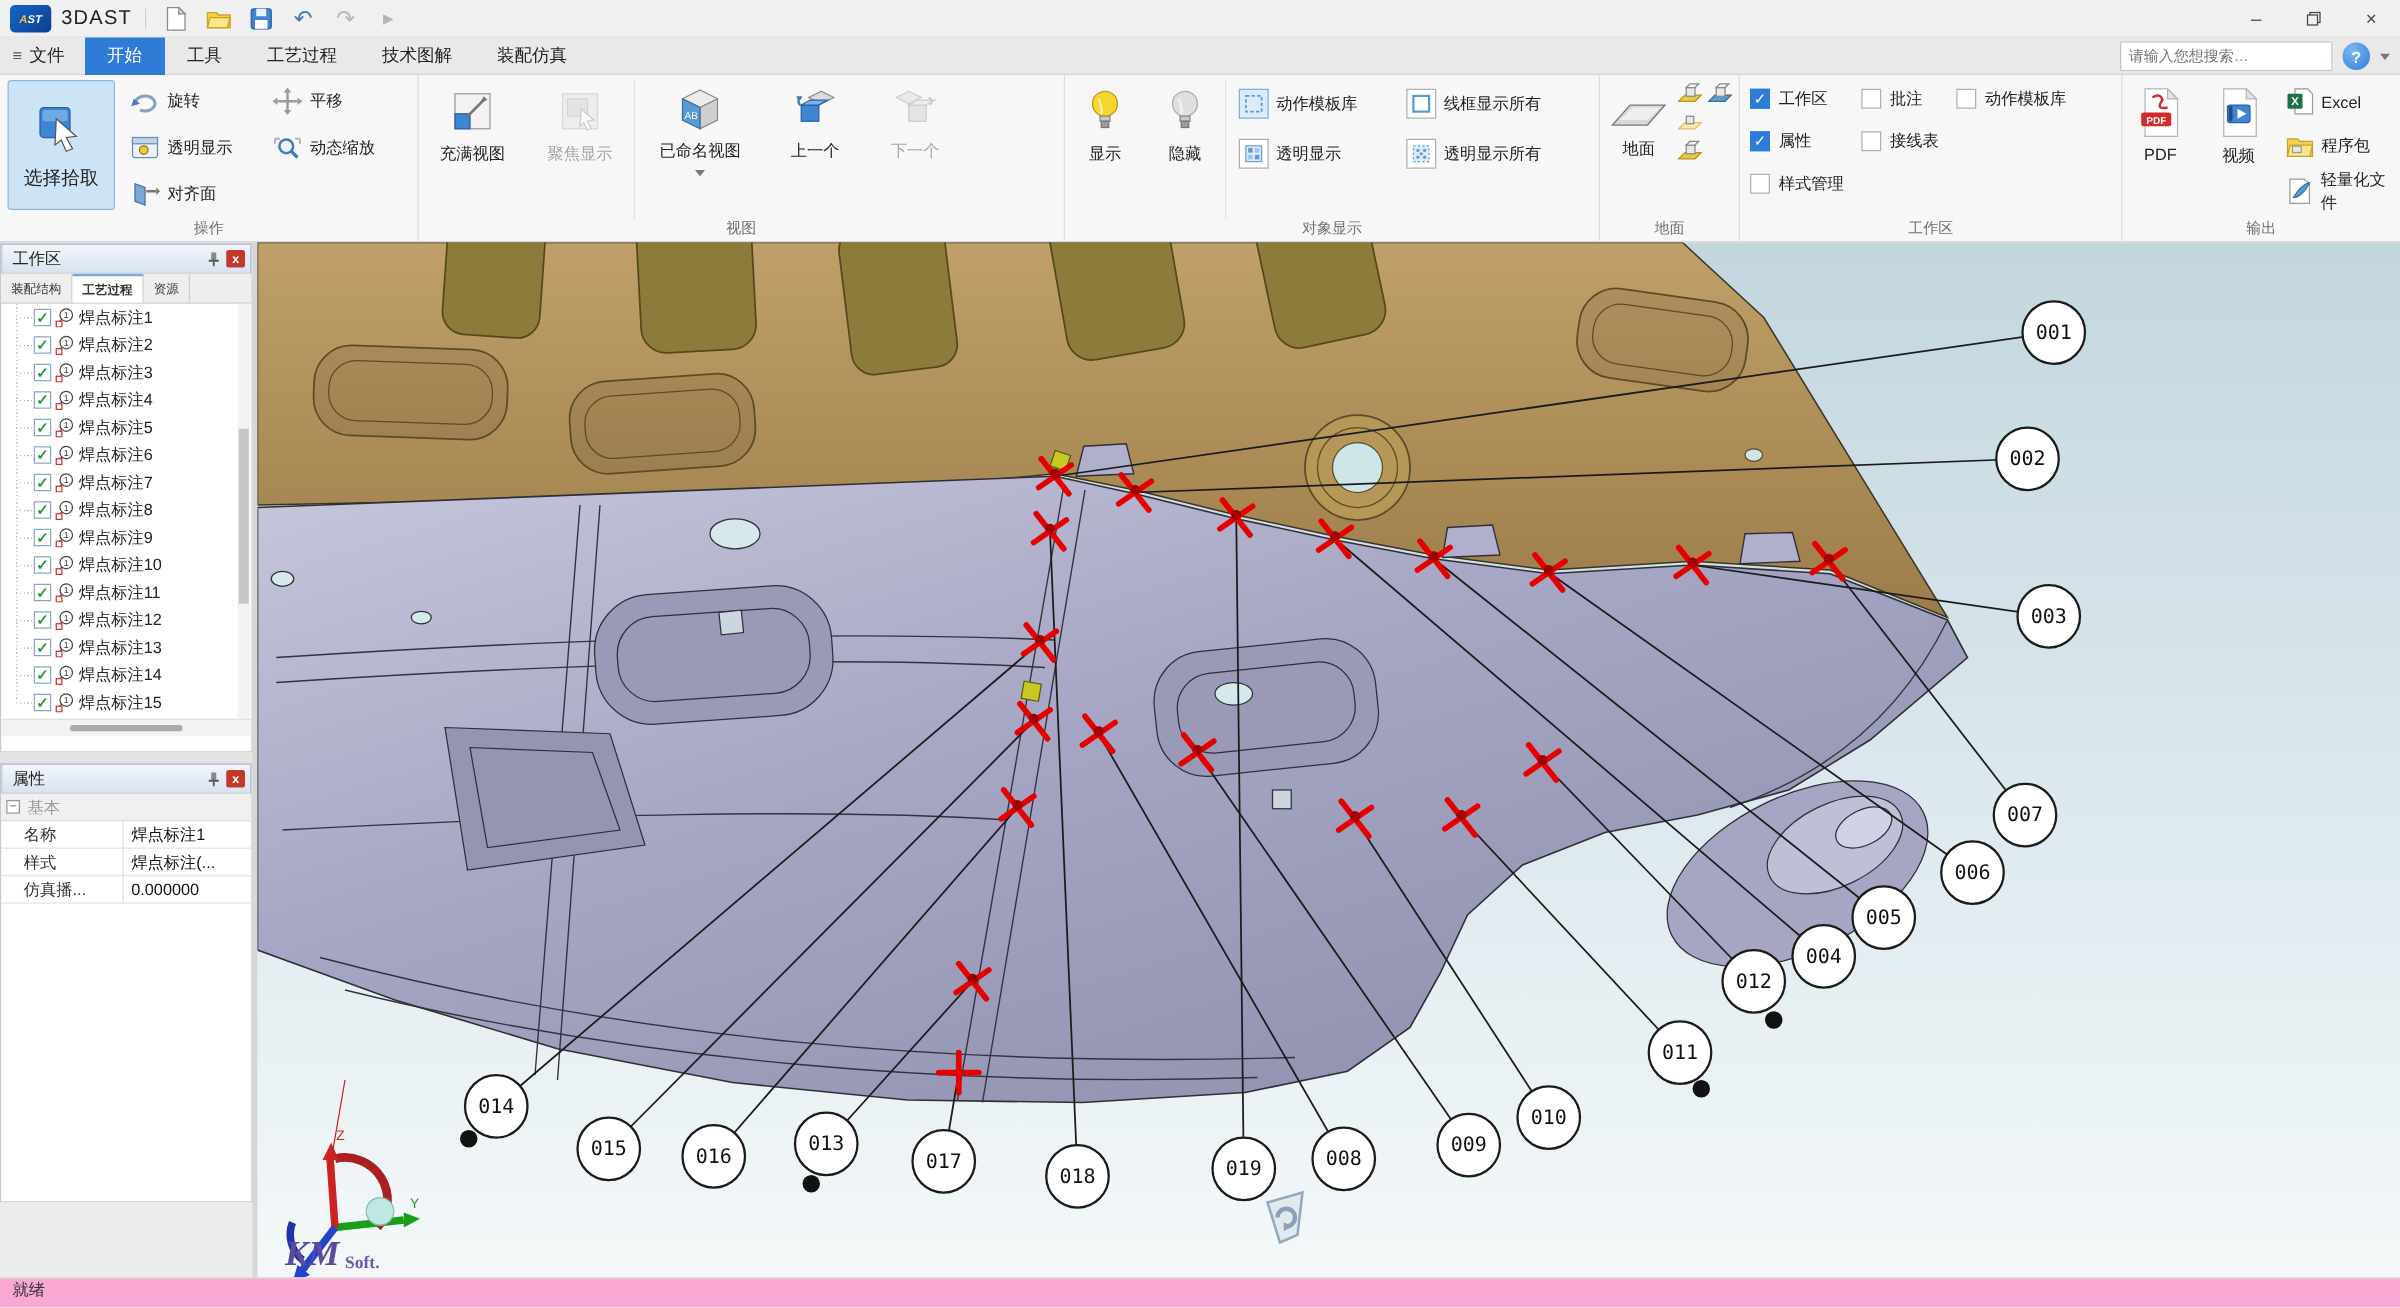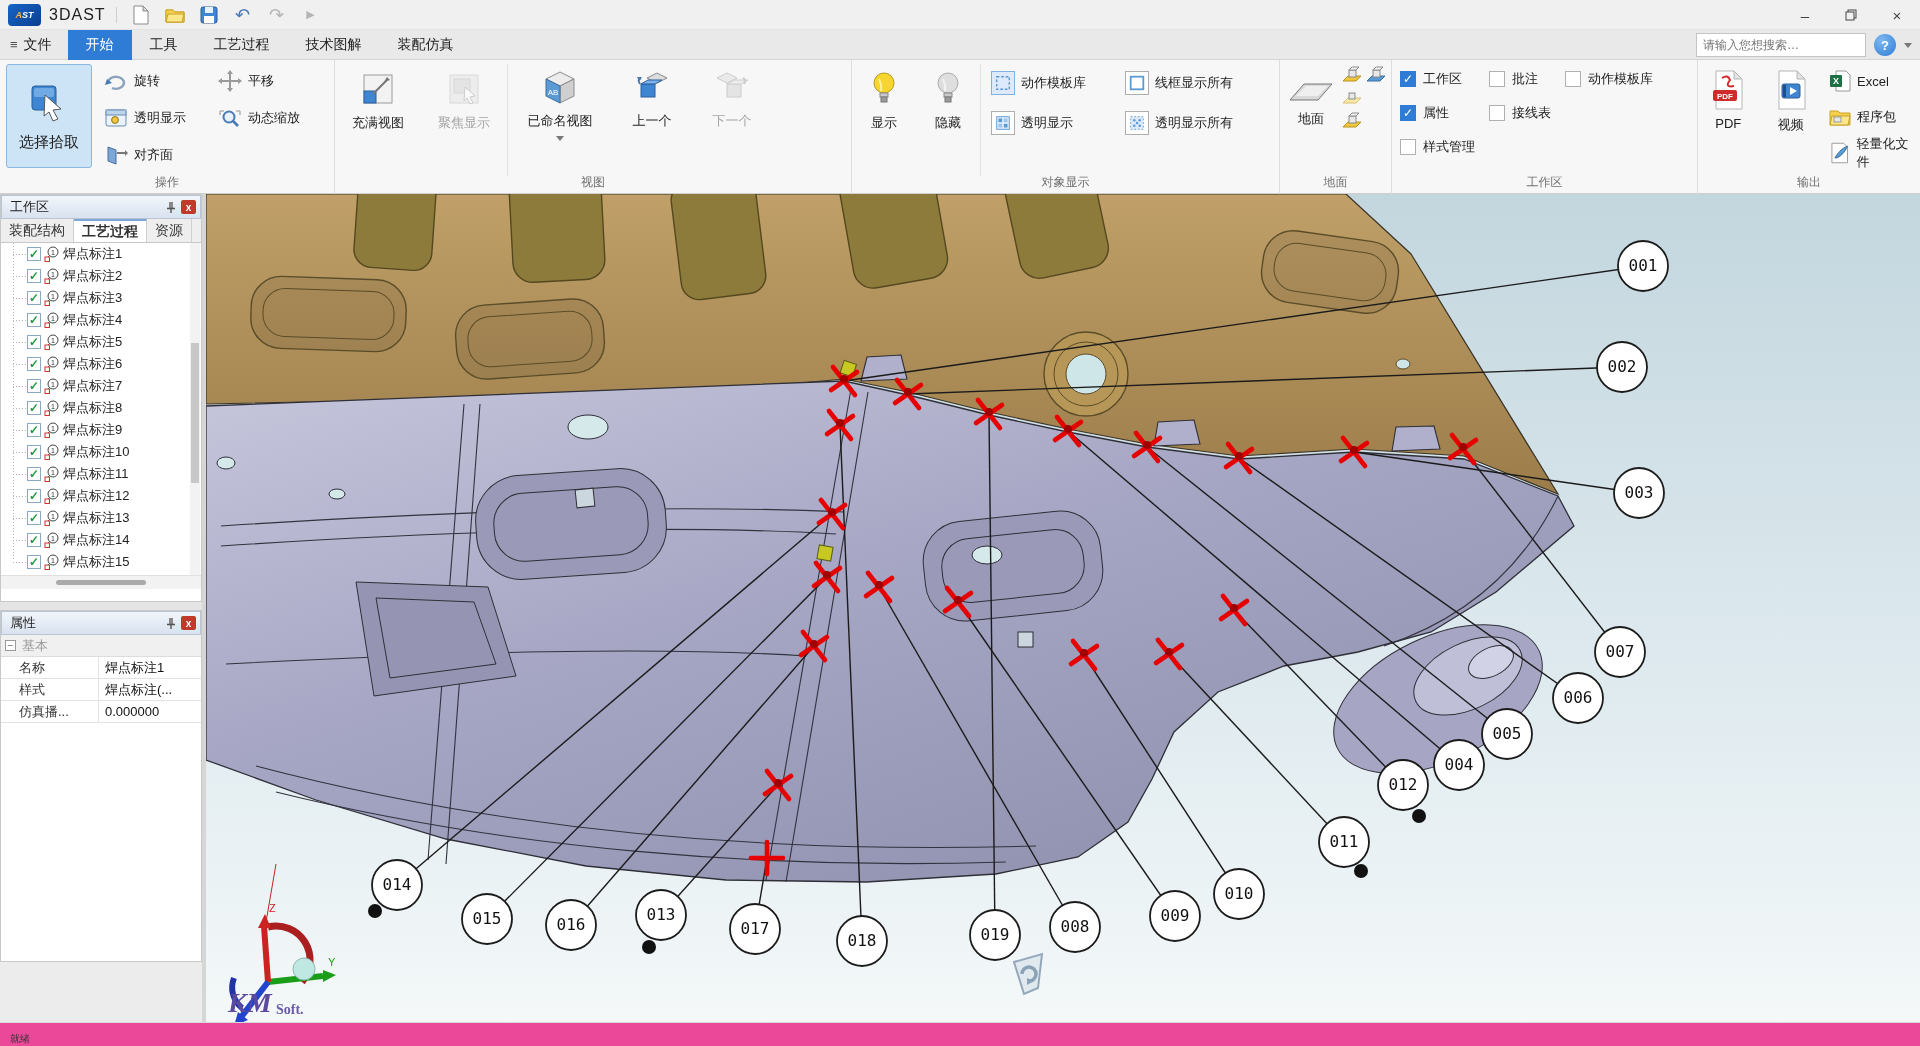--- a/index.html
+++ b/index.html
@@ -55,21 +55,21 @@
   .left-col { position:absolute; left:0; top:0; width:202px; height:828px; background:#ececec; }
   .col-divider { position:absolute; left:202px; top:0; width:4px; height:828px; background:#d6d6d6; }
 
   .panel-header { height:24px; background:linear-gradient(#f2f6fb,#d9e2ef); border:1px solid #b9c4d4; display:flex; align-items:center; padding:0 4px 0 8px; font-size:13px; color:#222; }
   .panel-header .sp { flex:1; }
   .icon-close { width:15px; height:14px; background:#c0392b; color:#fff; font-size:10px; font-weight:bold; display:flex; align-items:center; justify-content:center; margin-left:4px; border-radius:2px; }
   .pin-svg { display:block; }
 
   .ws-panel { position:absolute; left:0; top:0; width:202px; height:408px; background:#fff; border:1px solid #c8c8c8; }
   .ws-tabs { height:24px; background:#eee; display:flex; border-bottom:1px solid #c8c8c8; }
-  .ws-tab { padding:4px 8px; font-size:14px; color:#333; display:flex; align-items:center; border-right:1px solid #d0d0d0; }
+  .ws-tab { padding:4px 8px; font-size:10px; color:#333; display:flex; align-items:center; border-right:1px solid #d0d0d0; }
   .ws-tab.active { background:#fff; font-weight:bold; border-top:2px solid #7ea7d8; }
   .tree-wrap { position:relative; height:332px; overflow:hidden; background:#fff; }
   .tree-row { display:flex; align-items:center; height:22px; padding-left:26px; position:relative; }
   .tree-row::before { content:""; position:absolute; left:12px; top:11px; width:14px; height:1px; background-image:repeating-linear-gradient(to right,#b5b5b5 0 1px,transparent 1px 3px); }
   .tree-wrap::before { content:""; position:absolute; left:12px; top:0; bottom:14px; width:1px; background-image:repeating-linear-gradient(to bottom,#b5b5b5 0 1px,transparent 1px 3px); }
   .tree-check { width:14px; height:14px; border:1px solid #8aa8c0; background:#fff; color:#1f9b3e; font-size:12px; font-weight:bold; line-height:12px; text-align:center; margin-right:2px; flex:none; }
   .tree-ballicon { flex:none; margin-right:3px; }
   .tree-label { font-size:13px; color:#222; white-space:nowrap; }
   .vscroll { position:absolute; right:1px; top:0; width:10px; height:332px; background:#f2f2f2; }
   .vscroll .thumb { position:absolute; left:1px; width:8px; top:100px; height:140px; background:#c6c6c6; }
@@ -89,21 +89,21 @@
   
   .viewport { position:absolute; left:206px; top:0; width:1714px; height:828px; }
   .viewport svg.scene { display:block; }
   .leader { stroke:#1b1b1b; stroke-width:1.4; }
   .weld line { stroke:#e60000; stroke-width:4.6; stroke-linecap:round; }
   .balloon circle { fill:#fff; stroke:#1b1b1b; stroke-width:1.8; }
   .balloon text { font-family:"DejaVu Sans Mono",monospace; font-size:16px; fill:#111; text-anchor:middle; }
   .part-line { stroke:#33333f; stroke-width:1.1; fill:none; }
 
   
-  .status-bar { position:absolute; left:0; top:1022px; width:1920px; height:24px; background:#ec4899; border-top:1px solid #d9d9d9; display:flex; align-items:flex-end; padding-left:10px; font-size:10px; color:#333; }
+  .status-bar { position:absolute; left:0; top:1022px; width:1920px; height:24px; background:#f9a8d4; border-top:1px solid #d9d9d9; display:flex; align-items:flex-start; padding-left:10px; font-size:13px; color:#333; }
 </style>
 </head>
 <body>
 
 <div class="app">
 
   <div class="title-bar">
     <div class="app-logo">
         <span><b>A</b><span>ST</span></span>
       </div>

